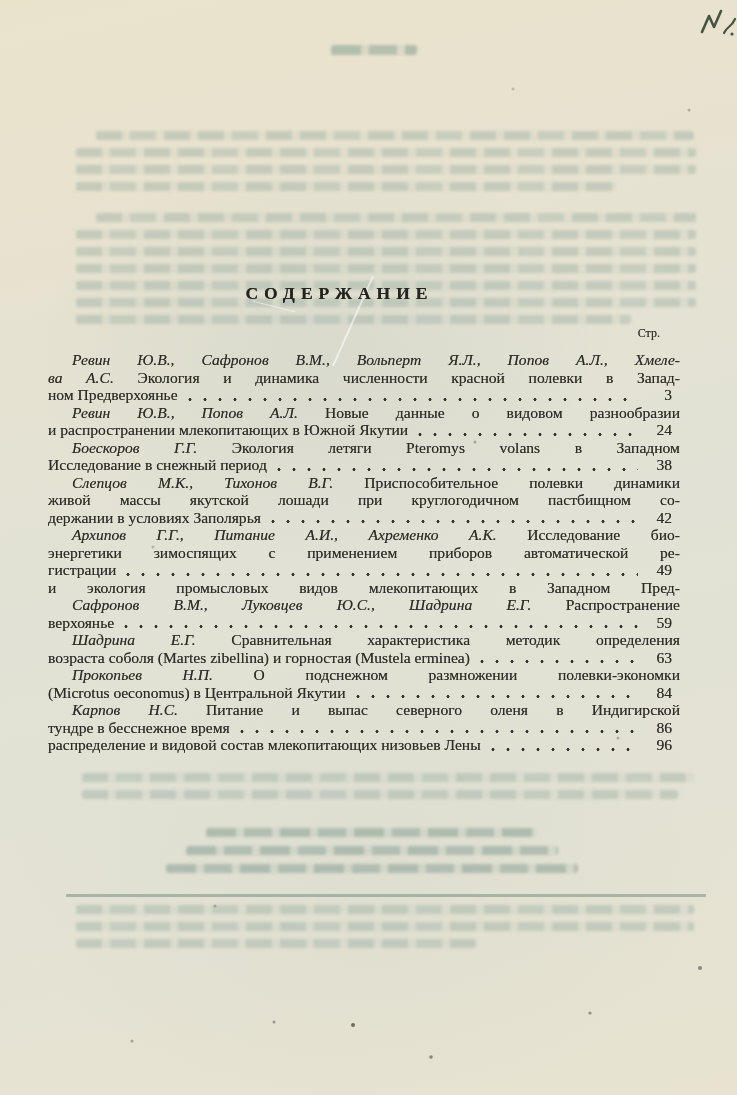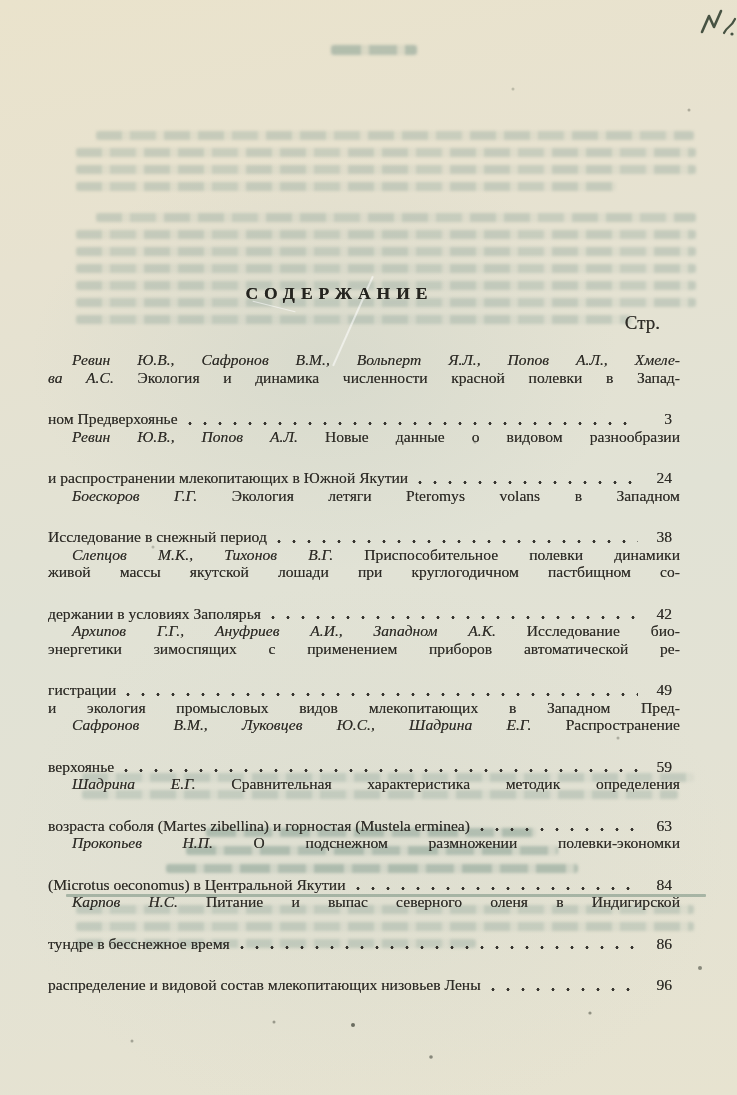--- a/index.html
+++ b/index.html
@@ -62,34 +62,34 @@
   .ink-mark { position: absolute; left: 698px; top: 2px; width: 40px; height: 42px; opacity: .85; }
 
   
   .title {
     position: absolute; left: 0; right: 58px; top: 283px; margin: 0;
     text-align: center;
     font-size: 17.5px; font-weight: 700; letter-spacing: 6px;
     color: #25241f; text-shadow: 0 0 .5px rgba(37,36,31,.7);
   }
   .str-label {
-    position: absolute; top: 312px; right: 77px;
-    font-size: 19px; color: #2e2c27; text-shadow: 0 0 .4px rgba(46,44,39,.6);
+    position: absolute; top: 326px; right: 77px;
+    font-size: 12px; color: #2e2c27; text-shadow: 0 0 .4px rgba(46,44,39,.6);
   }
 
   .toc {
     position: absolute; left: 48px; top: 351px; width: 632px;
     font-size: 15.6px; line-height: 17.5px;
     color: #2e2c27; text-shadow: 0 0 .45px rgba(46,44,39,.65);
   }
   .toc .au { font-style: italic; }
   .toc .line { text-align: justify; text-align-last: justify; }
   .toc .line.first { text-indent: 24px; }
   .toc .tline { display: flex; align-items: baseline; padding-right: 8px; }
-  .toc .tline .txt { white-space: nowrap; margin-top: 24px; }
+  .toc .tline .txt { white-space: nowrap; }
   .toc .leader {
     flex: 1; min-width: 14px; align-self: flex-end;
     height: 5px; margin: 0 12px 2px 10px;
     background: radial-gradient(circle at 2px 2.5px, rgba(46,44,39,.95) 1.35px, transparent 1.7px);
     background-size: 15px 5px; background-repeat: repeat-x;
   }
   .toc .pagenum { min-width: 22px; text-align: right; }
 </style>
 </head>
 <body>
@@ -168,21 +168,21 @@
       <div class="entry">
         <div class="line first"><span class="au">Слепцов М.К., Тихонов В.Г.</span><span> Приспособительное полевки динамики</span></div>
         <div class="line"><span>живой массы якутской лошади при круглогодичном пастбищном со-</span></div>
         <div class="tline">
           <span class="txt"><span>держании в условиях Заполярья</span></span>
           <span class="leader"></span>
           <span class="pagenum">42</span>
         </div>
       </div>
       <div class="entry">
-        <div class="line first"><span class="au">Архипов Г.Г., Ануфриев А.И., Западном А.К.</span><span> Исследование био-</span></div>
+        <div class="line first"><span class="au">Архипов Г.Г., Питание А.И., Ахременко А.К.</span><span> Исследование био-</span></div>
         <div class="line"><span>энергетики зимоспящих с применением приборов автоматической ре-</span></div>
         <div class="tline">
           <span class="txt"><span>гистрации</span></span>
           <span class="leader"></span>
           <span class="pagenum">49</span>
         </div>
       </div>
       <div class="entry">
         <div class="line"><span>и экология промысловых видов млекопитающих в Западном Пред-</span></div>
         <div class="line first"><span class="au">Сафронов В.М., Луковцев Ю.С., Шадрина Е.Г.</span><span> Распространение</span></div>

